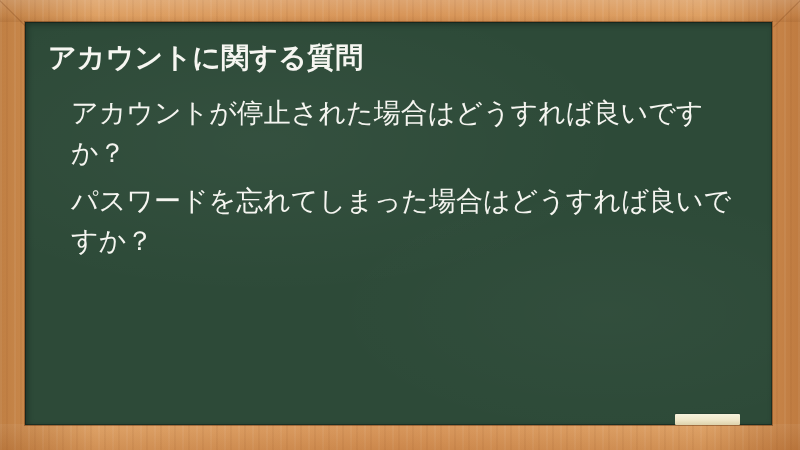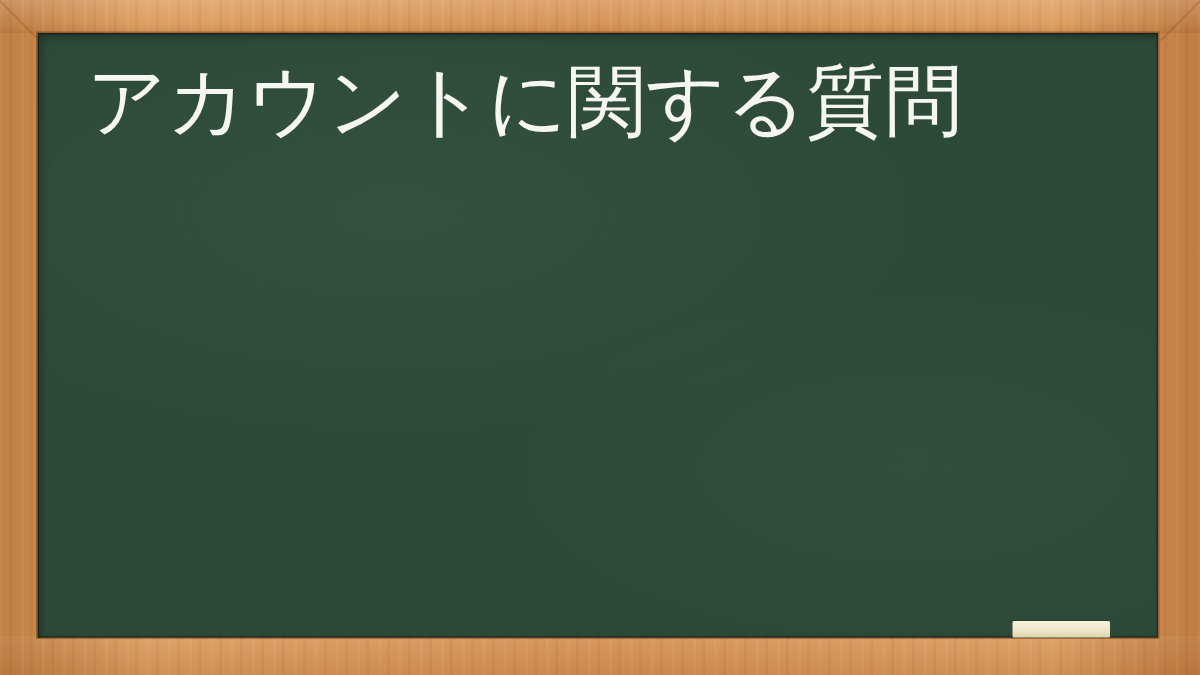--- a/index.html
+++ b/index.html
@@ -106,25 +106,25 @@
     position: absolute;
     inset: 0;
     padding: 11px 22px 0 13px;
     box-sizing: border-box;
     display: flex;
     flex-direction: column;
   }
 
   
   .board-title {
-    margin: 10px;
+    margin: 0;
     padding: 0 0 0 10px;
-    font-size: 52px;
+    font-size: 28px;
     line-height: 50px;
-    font-weight: 400;
+    font-weight: 700;
     color: #f6f6f1;
     letter-spacing: 0.2px;
     white-space: nowrap;
   }
 
   
   .question-list {
     list-style: none;
     margin: 10px 0 0 0;
     padding: 0 0 0 33px;
@@ -172,20 +172,22 @@
   <div class="frame-bevel-top"></div>
   <div class="frame-bevel-bottom"></div>
   <div class="frame-miter"></div>
 
   <div class="board">
     <div class="board-inner">
 
       <h1 class="board-title">アカウントに関する質問</h1>
 
       <ul class="question-list">
+        <li class="question-item">アカウントが停止された場合はどうすれば良いですか？</li>
+        <li class="question-item">パスワードを忘れてしまった場合はどうすれば良いですか？</li>
       </ul>
 
     </div>
 
     <div class="chalk-tray">
       <div class="chalk-stick"></div>
     </div>
   </div>
 
 </div>

